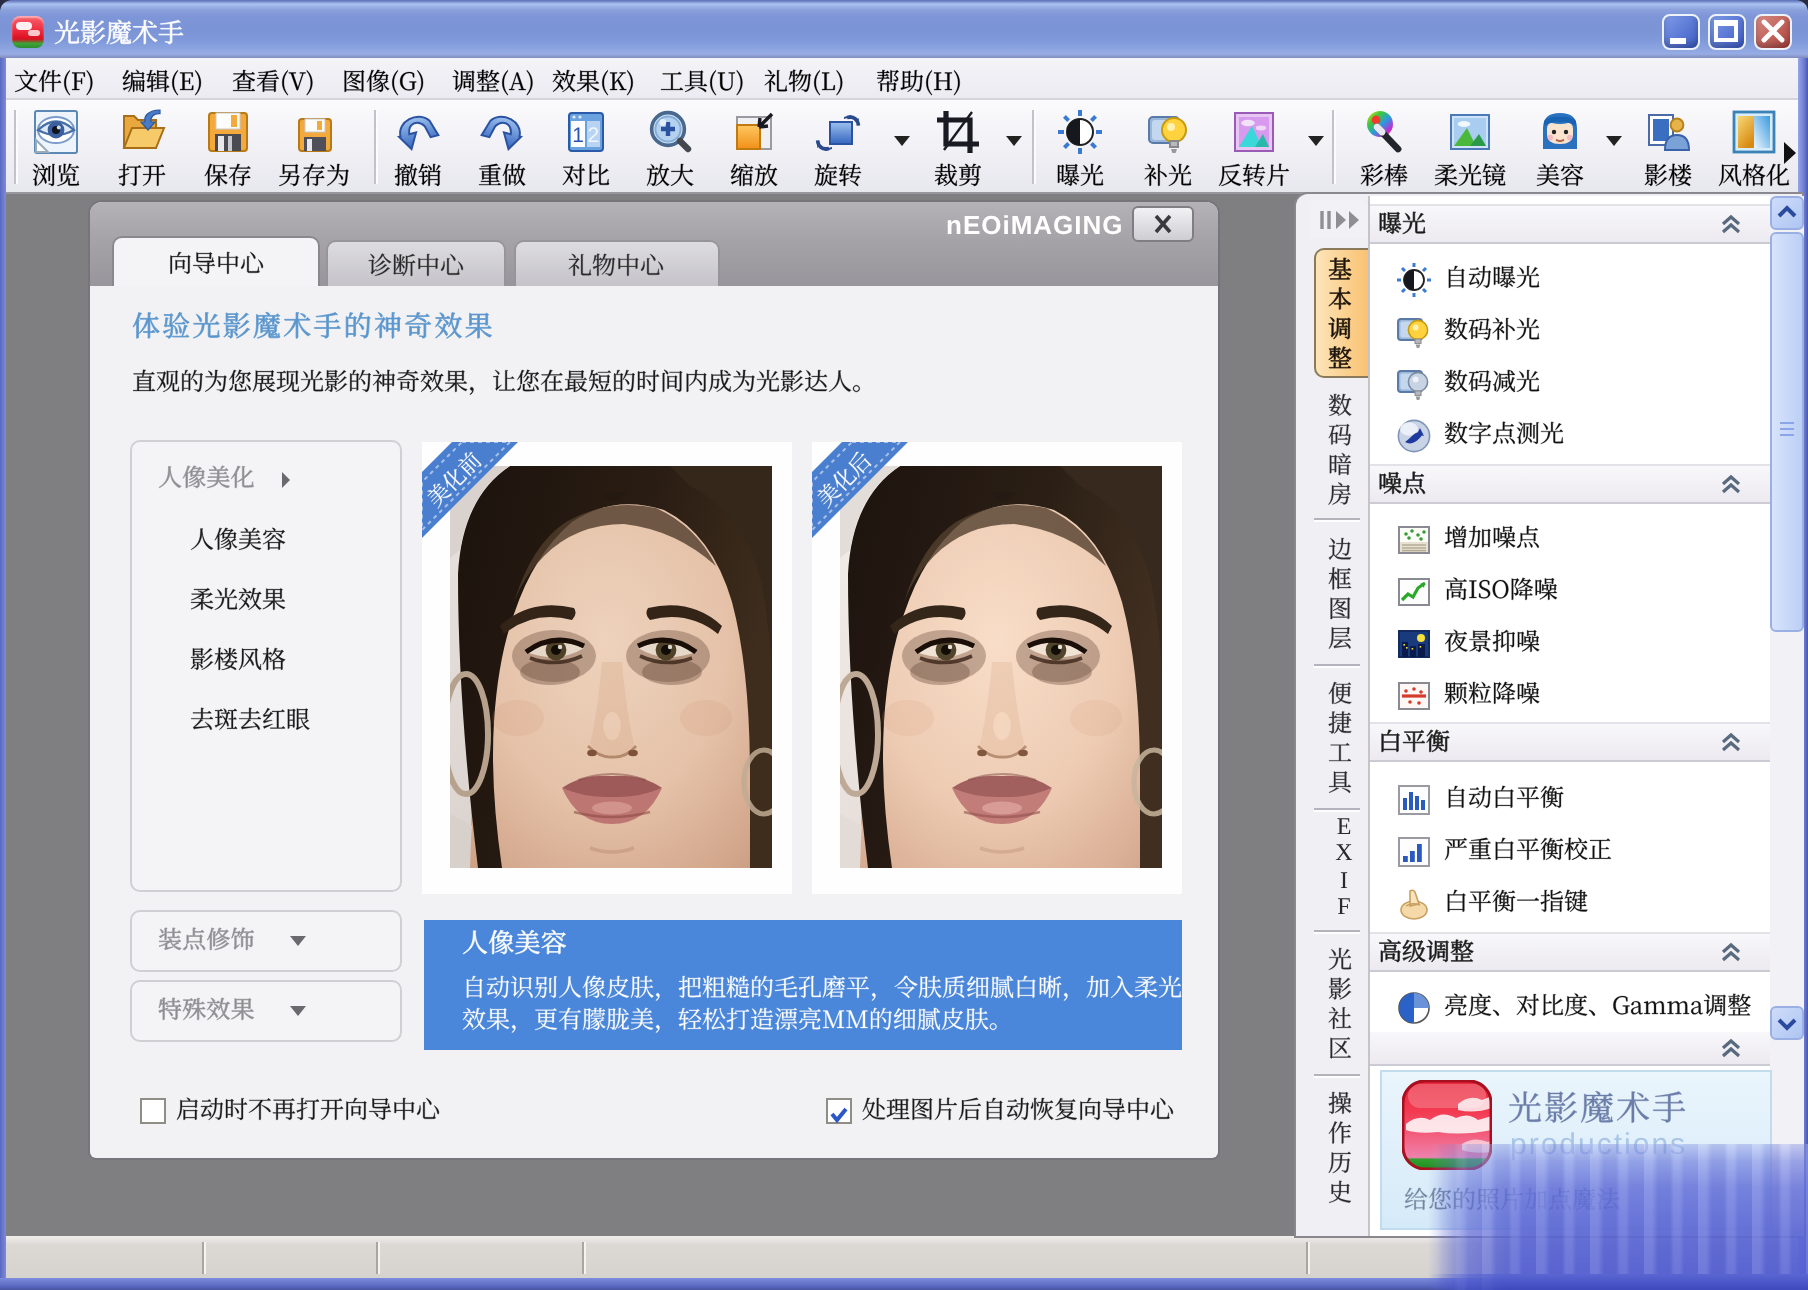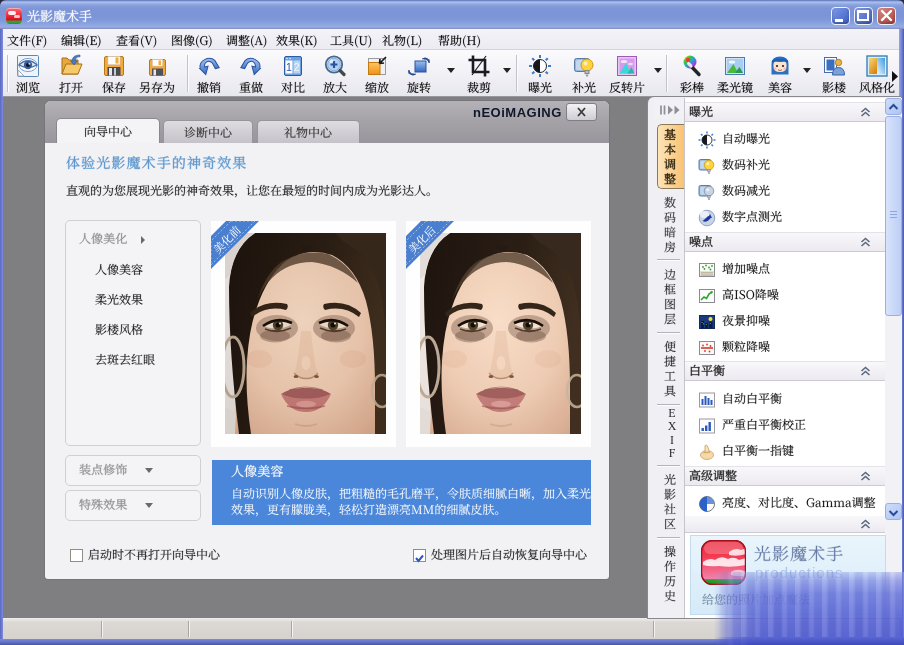--- a/index.html
+++ b/index.html
@@ -433,21 +433,21 @@
 <svg class="a" style="left:803px;top:68px" width="9" height="6">
     <path d="M0 0 L8 0 L4 5 Z" fill="#222"></path>
   </svg>
 <svg class="a" style="left:891px;top:70px" width="8" height="13">
     <path d="M1 1 L7 6.5 L1 12 Z" fill="#111"></path>
   </svg>
 <div class="a" style="left:45px;top:101px;width:564px;height:478px;border-radius:6px 6px 3px 3px;
 background:#f2f1f4;box-shadow:0 0 0 1px #77757b"></div>
 <div class="a" style="left:45px;top:101px;width:564px;height:42px;border-radius:6px 6px 0 0;
 background:linear-gradient(to bottom,#b4b2b6 0%,#a5a3a8 45%,#98969c 100%)"></div>
-<div class="a" style="left:473px;top:105px;width:120px;height:16px;color:#0f172a;font:bold 13px 'Liberation Sans';letter-spacing:.5px">nEOiMAGING</div>
+<div class="a" style="left:473px;top:105px;width:120px;height:16px;color:#ffffff;font:bold 13px 'Liberation Sans';letter-spacing:.5px">nEOiMAGING</div>
 <div class="a" style="left:566px;top:103px;width:31px;height:18px;border-radius:3px;border:1px solid #807e84;
 background:linear-gradient(to bottom,#f2f1f4,#cecdd2)">
 <svg width="29" height="16">
       <path d="M11 4 L18 12 M18 4 L11 12" stroke="#3a3a3e" stroke-width="1.8"></path>
     </svg></div>
 <div class="a" style="left:57px;top:119px;width:102px;height:24px;border-radius:4px 4px 0 0;
 background:#f4f3f6;box-shadow:0 0 0 1px #8a888e"></div>
 <svg class="t" style="left:84px;top:125px;" width="48" height="16">
     <g fill="#1a1a1a" stroke="#1a1a1a" stroke-width="12" transform="translate(0,11) scale(0.01200,-0.01200)">
       <use href="#u5411" x="0"></use>

